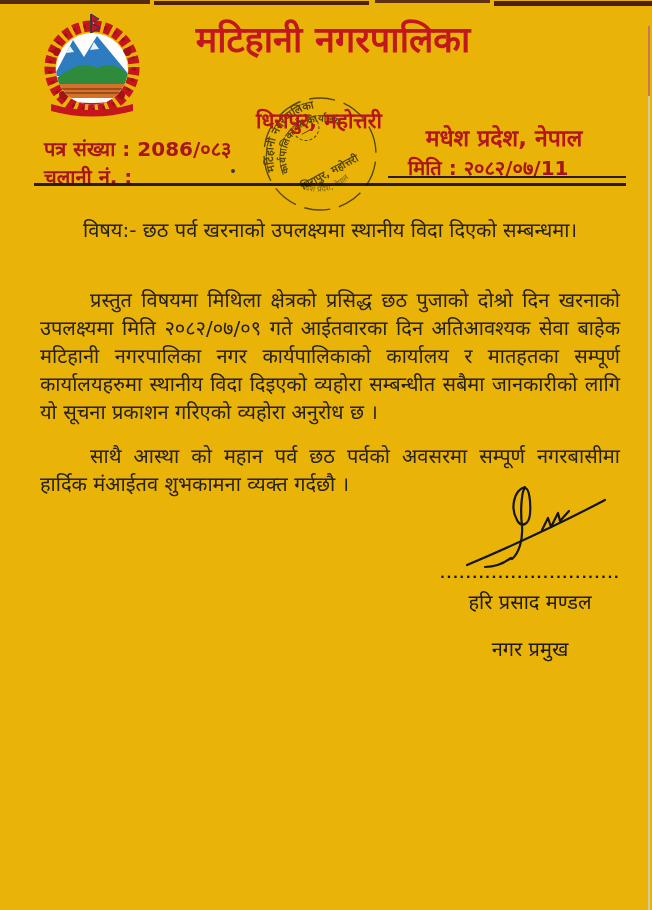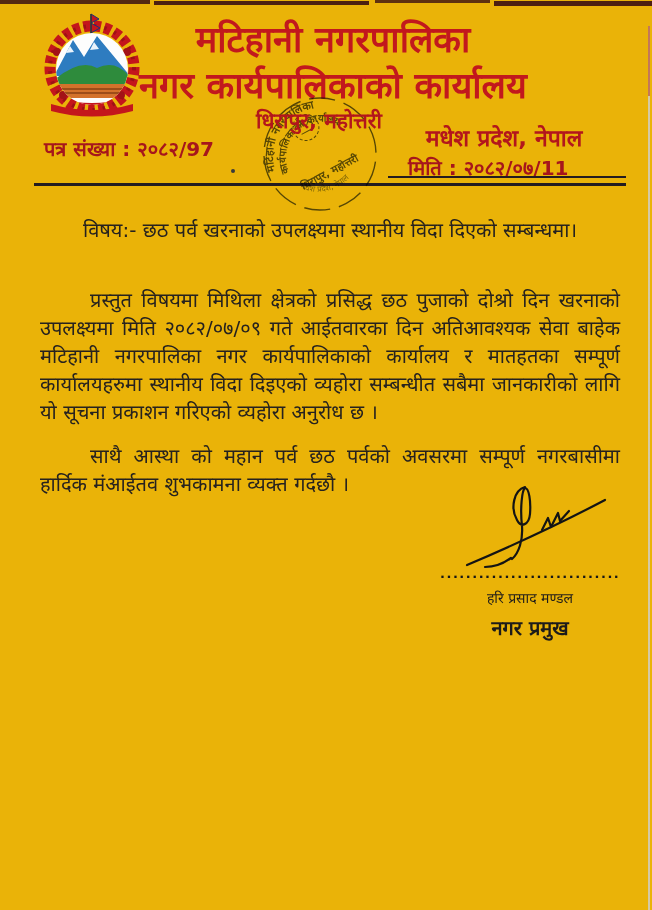--- a/index.html
+++ b/index.html
@@ -36,22 +36,22 @@
     transform:rotate(-28deg);mix-blend-mode:multiply;opacity:.85;z-index:2;}
   .stamp text{fill:#434a5e;font-family:"DejaVu Sans","Liberation Sans",sans-serif;}
   .letter{position:absolute;left:40px;top:216px;width:580px;color:#26221f;
     font-size:20px;line-height:28px;}
   .subject{text-align:center;margin:0 0 42px 0;}
   .para{text-align:justify;text-indent:50px;margin:16px 0 16px 0;}
   .sig-block{position:absolute;left:440px;top:478px;width:180px;text-align:center;color:#1d1b1a;}
   .sig-scribble{display:block;margin:0 auto;}
   .sig-dots{font-size:13px;font-weight:700;letter-spacing:1.5px;line-height:10px;
     color:#161616;margin-top:-4px;white-space:nowrap;}
-  .sig-name{font-size:14px;margin-top:9px;white-space:nowrap;}
-  .sig-title{font-size:20px;margin-top:7px;white-space:nowrap;font-weight:bold;}
+  .sig-name{font-size:20px;margin-top:9px;white-space:nowrap;}
+  .sig-title{font-size:20px;margin-top:20px;white-space:nowrap;}
 </style>
 </head>
 <body>
 
 <div class="page">
 
   <div class="torn s1"></div>
   <div class="torn s2"></div>
   <div class="torn s3"></div>
   <div class="torn s4"></div>
@@ -76,21 +76,20 @@
       <path d="M33 34 l4 6 -8 1 z M57 30 l5 7 -9 1 z" fill="#eaf3fb"></path>
       <path d="M15 70 Q42 46 60 56 Q80 46 95 68 L95 74 L15 74 Z" fill="#2e8b3c"></path>
       <path d="M17 72 L93 72 L88 86 L22 86 Z" fill="#d4722b"></path>
       <path d="M22 77 H88 M24 81 H86" stroke="#8a4214" stroke-width="1.4" fill="none"></path>
       <path d="M20 86 Q55 96 90 86 L90 93 L20 93 Z" fill="#c4161c"></path>
     </g>
     <path d="M14 92 Q55 104 96 92 L96 99 Q55 110 14 99 Z" fill="#c4161c"></path>
   </svg>
 
   <div class="title-1">मटिहानी नगरपालिका</div>
-  <div class="title-2">नगर कार्यपालिकाको कार्यालय</div>
 
   <svg class="stamp" viewBox="0 0 120 120">
     <defs>
       <path id="arcTop" d="M 12 62 A 48 48 0 0 1 108 62"></path>
       <path id="arcMid" d="M 24 64 A 36 36 0 0 1 96 64"></path>
       <path id="arcBot" d="M 20 68 A 42 42 0 0 0 100 68"></path>
     </defs>
     <circle cx="60" cy="60" r="56" fill="none" stroke="#434a5e" stroke-width="1.4" stroke-dasharray="26 9"></circle>
     <circle cx="60" cy="30" r="13" fill="none" stroke="#434a5e" stroke-width="1" stroke-dasharray="3 2"></circle>
     <path d="M52 30 l5 -6 4 5 4 -4 3 5 M53 34 h14" stroke="#434a5e" stroke-width="1" fill="none"></path>
@@ -102,21 +101,22 @@
     </text>
     <text x="60" y="84" font-size="10.5" font-weight="700" text-anchor="middle">धिरापुर, महोत्तरी</text>
     <text font-size="8" opacity=".75">
       <textPath href="#arcBot" startOffset="14">मधेश प्रदेश, नेपाल</textPath>
     </text>
   </svg>
 
   <div class="addr-overprint">धिरापुर, महोत्तरी</div>
   <div class="province">मधेश प्रदेश, नेपाल</div>
 
-  <div class="meta ref-row"><span>पत्र संख्या :</span>&nbsp;<span>२०८२/97</span></div>
+  <div class="meta ref-row"><span>पत्र संख्या :</span>&nbsp;<span>2086/०८३</span></div>
+  <div class="meta dispatch-row"><span>चलानी नं. :</span>&nbsp;<span></span></div>
   <div class="meta date-row"><span>मिति :</span>&nbsp;<span>२०८२/०७/11</span></div>
 
   <div class="rule-date"></div>
   <div class="rule-main"></div>
 
   <div class="letter">
     <div class="subject">विषय:- छठ पर्व खरनाको उपलक्ष्यमा स्थानीय विदा दिएको सम्बन्धमा।</div>
     <p class="para">प्रस्तुत विषयमा मिथिला क्षेत्रको प्रसिद्ध छठ पुजाको दोश्रो दिन खरनाको उपलक्ष्यमा मिति २०८२/०७/०९ गते आईतवारका दिन अतिआवश्यक सेवा बाहेक मटिहानी नगरपालिका नगर कार्यपालिकाको कार्यालय र मातहतका सम्पूर्ण कार्यालयहरुमा स्थानीय विदा दिइएको व्यहोरा सम्बन्धीत सबैमा जानकारीको लागि यो सूचना प्रकाशन गरिएको व्यहोरा अनुरोध छ ।</p>
     <p class="para">साथै आस्था को महान पर्व छठ पर्वको अवसरमा सम्पूर्ण नगरबासीमा हार्दिक मंआईतव शुभकामना व्यक्त गर्दछौ ।</p>
   </div>

